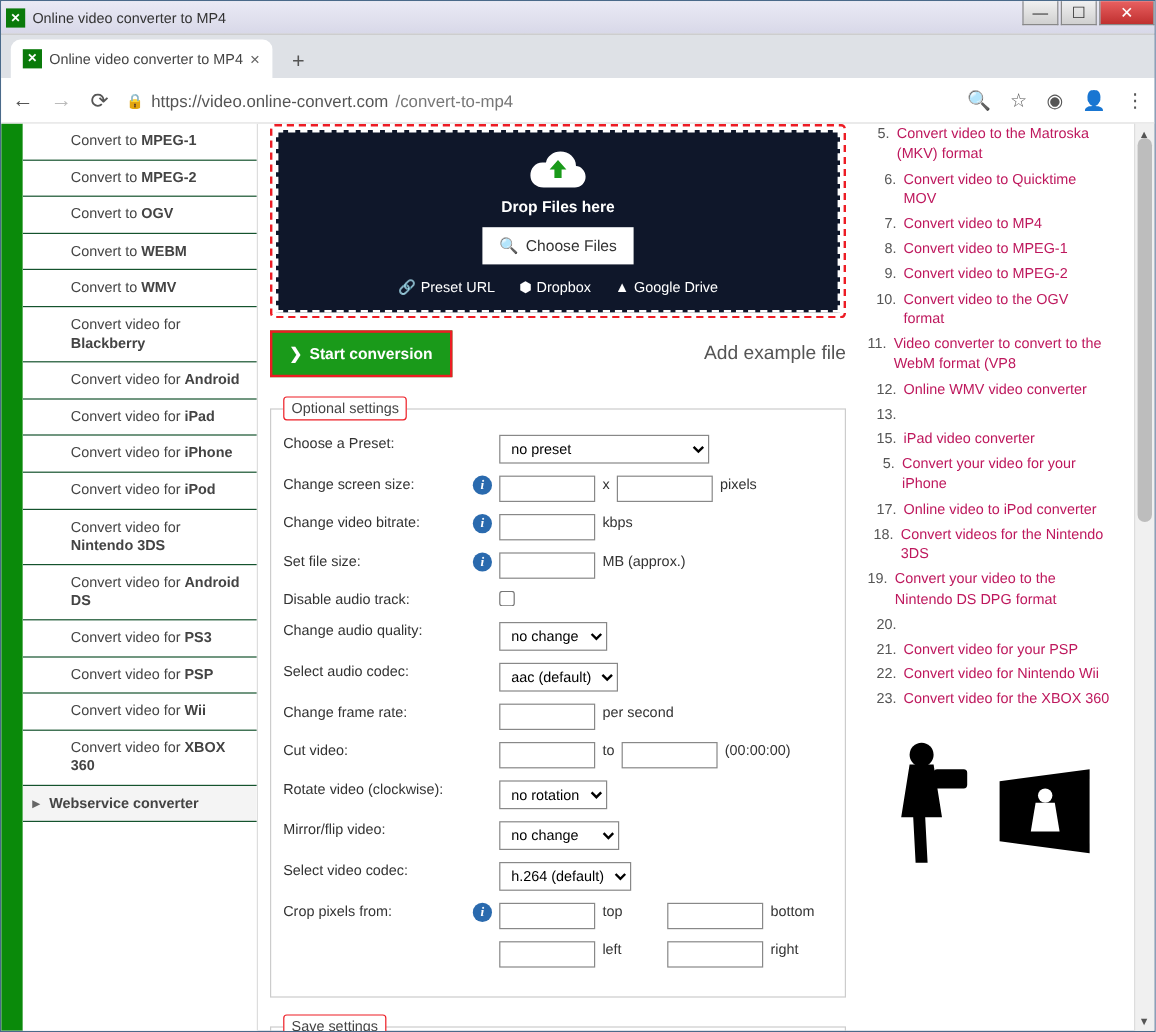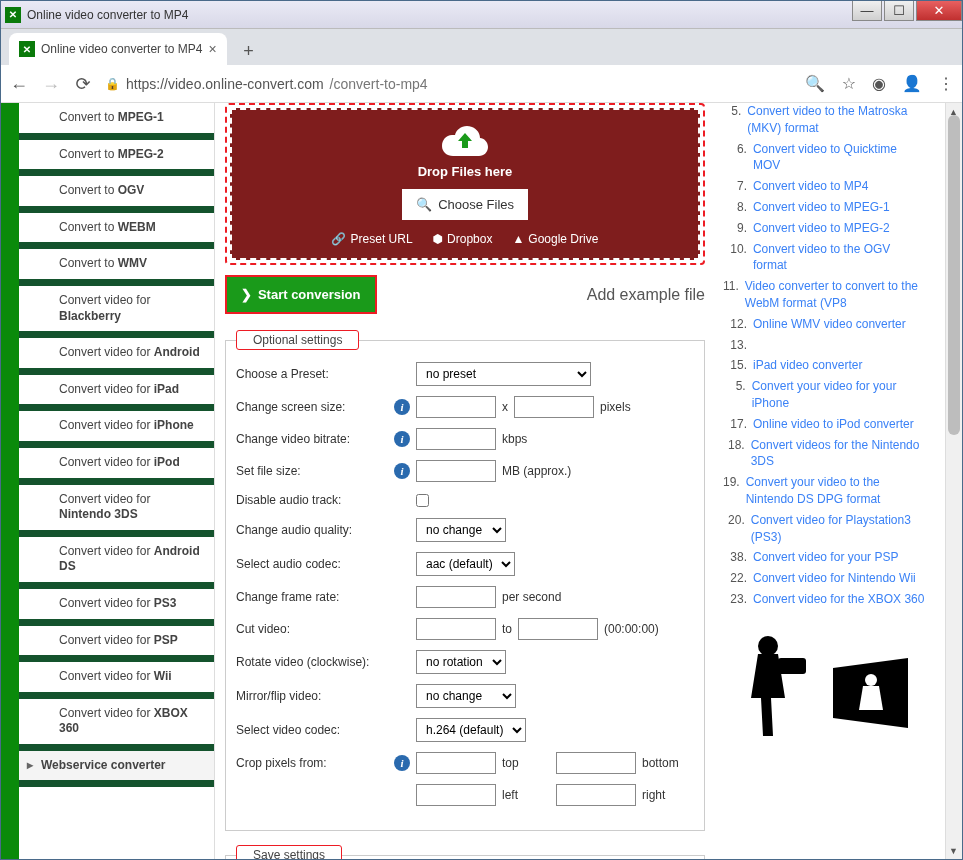--- a/index.html
+++ b/index.html
@@ -20,51 +20,51 @@
 .navbtn{font-size:18px;color:#555;cursor:pointer;width:20px;text-align:center}
 .navbtn.dis{color:#bbb}
 .url{flex:1;display:flex;align-items:center;gap:6px;font-size:14px;color:#555}
 .lock{color:#0a7a0a;font-size:12px}
 .urlpath{color:#777}
 .righticons{display:flex;gap:16px;align-items:center;color:#555;font-size:16px}
 .righticons span{cursor:pointer}
 .content{position:absolute;top:102px;left:0;right:0;bottom:0;display:flex;overflow:hidden}
 .greenbar{width:18px;background:#0a8a0a}
 .sidebar{width:196px;background:#fff;border-right:1px solid #ddd;overflow-y:auto}
-.sitem{padding:7px 10px 7px 40px;font-size:12px;color:#444;border-bottom:7px solid #14532d;cursor:pointer;line-height:1.3}
+.sitem{padding:7px 10px 7px 40px;font-size:12px;color:#444;border-bottom:1px solid #14532d;cursor:pointer;line-height:1.3}
 .sitem b{font-weight:bold}
 .sitem.hdr{padding-left:22px;font-weight:bold;background:#f4f4f4;position:relative}
 .sitem.hdr::before{content:"▸";position:absolute;left:8px;color:#666}
 .main{flex:1;padding:0 10px;overflow-y:auto;max-width:500px}
 .dropzone{border:2px dashed #ed1c24;border-radius:4px;padding:3px;margin-bottom:10px}
-.dzinner{background:#7f1d1d;border:2px dashed #fff;padding:14px 10px 12px;text-align:center;color:#fff}
+.dzinner{background:#0f172a;border:2px dashed #fff;padding:14px 10px 12px;text-align:center;color:#fff}
 .cloud{width:50px;height:34px;margin:0 auto 6px;position:relative}
 .cloud svg{width:100%;height:100%}
 .dztext{font-size:13px;font-weight:bold;margin-bottom:10px}
 .choose{background:#fff;color:#333;border:none;padding:8px 14px;font-size:13px;cursor:pointer;display:inline-flex;align-items:center;gap:6px}
 .dzlinks{margin-top:12px;display:flex;justify-content:center;gap:20px;font-size:12px}
 .dzlinks span{cursor:pointer;display:inline-flex;align-items:center;gap:4px}
 .startrow{display:flex;align-items:center;margin-bottom:16px}
 .startbtn{border:2px solid #ed1c24;background:#1a9a1a;color:#fff;padding:10px 14px;font-size:13px;font-weight:bold;cursor:pointer;display:inline-flex;align-items:center;gap:6px}
 .addex{margin-left:auto;font-size:16px;color:#555;cursor:pointer}
 .fset{border:1px solid #ccc;padding:12px 10px 14px;margin-bottom:14px;position:relative}
-.fleg{font-size:12px;color:#444;padding:2px 16px;border:1.5px solid #ed1c24;border-radius:3px;background:#fff}
-.frow{display:flex;align-items:center;margin-bottom:10px;font-size:12px;color:#333}
+.fleg{font-size:12px;color:#444;padding:2px 6px;border:1.5px solid #ed1c24;border-radius:3px;background:#fff}
+.frow{display:flex;margin-bottom:10px;font-size:12px;color:#333}
 .flabel{width:158px}
 .info{width:16px;height:16px;border-radius:50%;background:#2a6aae;color:#fff;font-size:11px;font-weight:bold;display:inline-flex;align-items:center;justify-content:center;margin-right:6px;font-style:italic;font-family:serif}
 .info.sp{visibility:hidden}
 .fsel,.finp{border:1px solid #888;padding:3px 5px;font-size:12px;background:#fff}
 .fsel{min-width:90px}
 .finp{width:80px}
 .ftxt{margin:0 6px;font-size:12px;color:#333}
 .rightcol{width:220px;padding:0 8px 8px;font-size:12px}
 .rlist{list-style:none}
 .rlist li{display:flex;margin-bottom:4px;line-height:1.4}
 .rnum{color:#555;width:24px;text-align:right;margin-right:6px}
-.rlink{color:#3b82f6;cursor:pointer}
+.rlink{color:#be185d;cursor:pointer}
 .illus{margin-top:20px;height:110px;position:relative}
 .scroll{position:absolute;right:0;top:102px;bottom:0;width:17px;background:#f0f0f0;border-left:1px solid #ddd}
 .sthumb{position:absolute;right:2px;width:12px;background:#bdbdbd;border-radius:6px;top:12px;height:320px}
 .sarr{position:absolute;right:0;width:17px;height:17px;display:flex;align-items:center;justify-content:center;font-size:9px;color:#555}
 .chk{width:13px;height:13px}
 </style>
 </head>
 <body>
 
 <div class="window">
@@ -316,24 +316,23 @@
           <li>
             <span class="rnum">18.</span>
             <span class="rlink">Convert videos for the Nintendo 3DS</span>
           </li>
           <li>
             <span class="rnum">19.</span>
             <span class="rlink">Convert your video to the Nintendo DS DPG format</span>
           </li>
           <li>
             <span class="rnum">20.</span>
-            <span class="rlink">Convert video for Playstation3 (PS3)</span>
-          </li>
-          <li>
-            <span class="rnum">38.</span>
+          </li>
+          <li>
+            <span class="rnum">21.</span>
             <span class="rlink">Convert video for your PSP</span>
           </li>
           <li>
             <span class="rnum">22.</span>
             <span class="rlink">Convert video for Nintendo Wii</span>
           </li>
           <li>
             <span class="rnum">23.</span>
             <span class="rlink">Convert video for the XBOX 360</span>
           </li>

